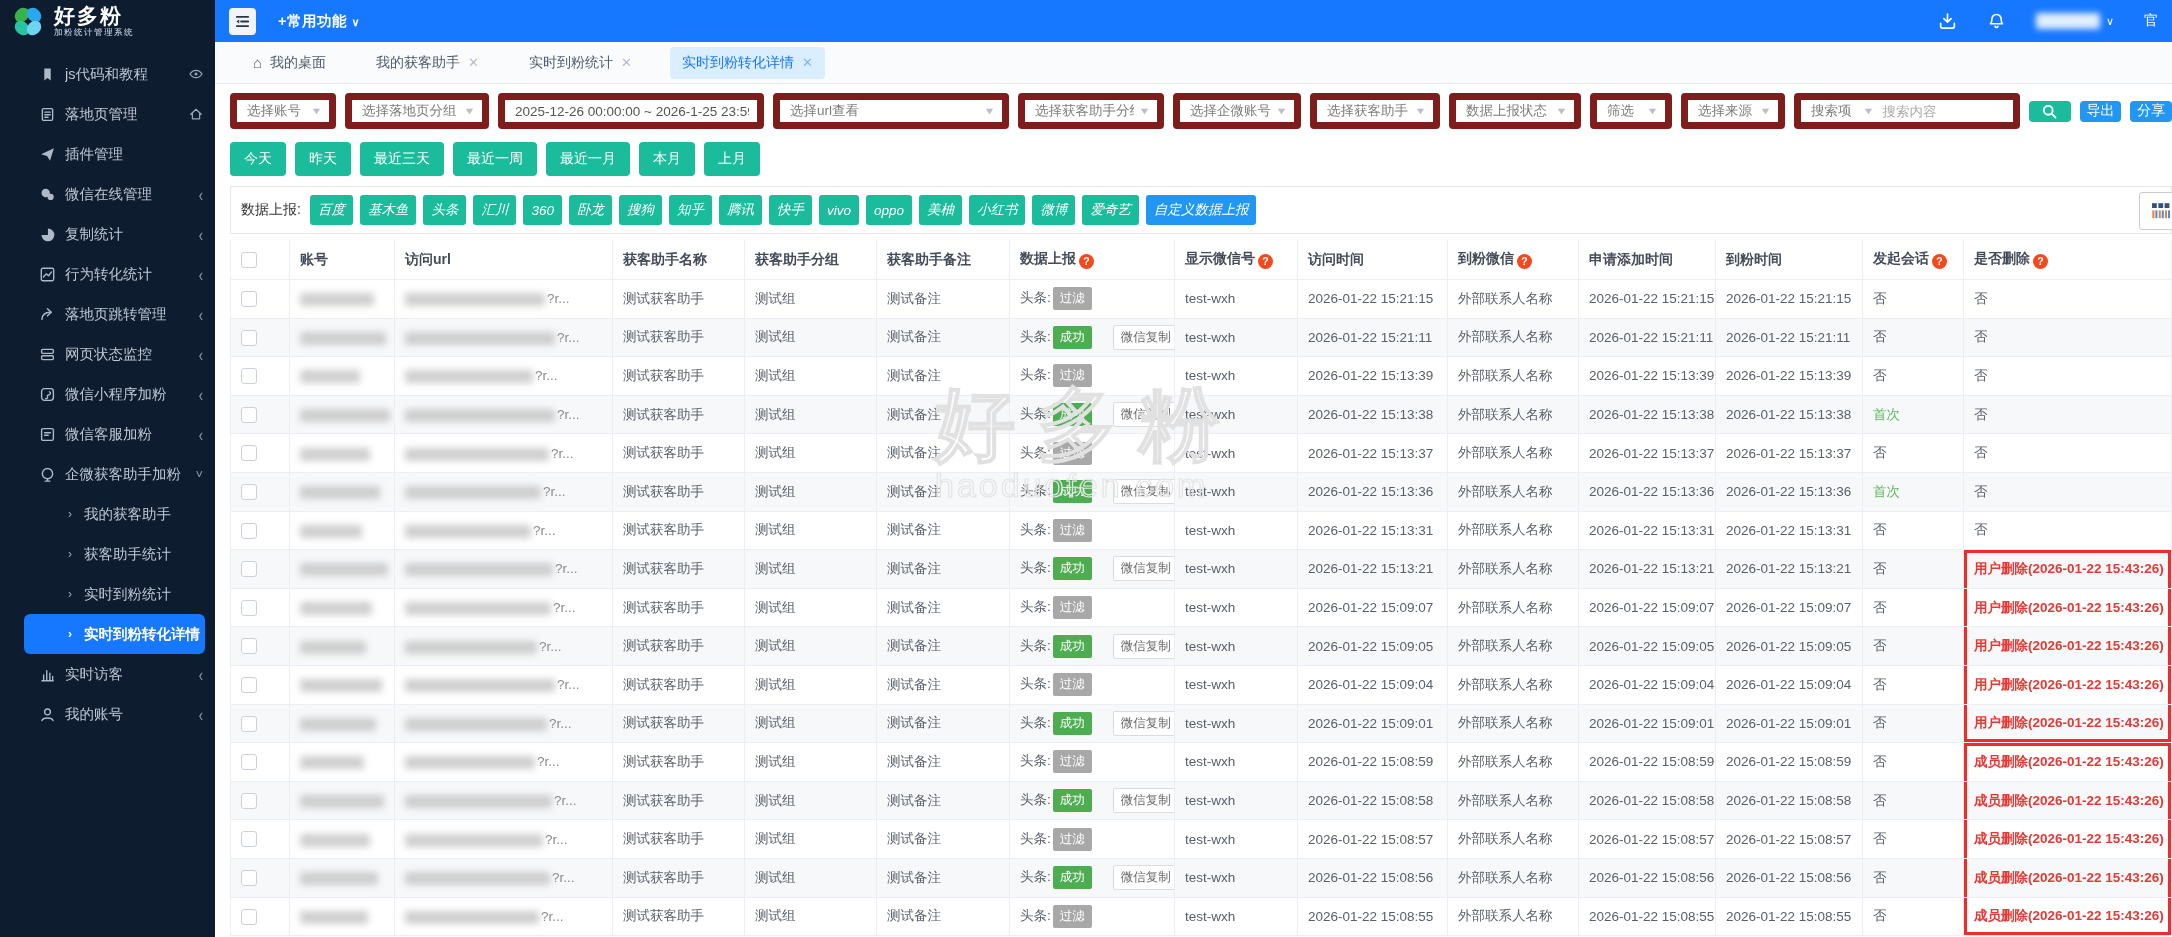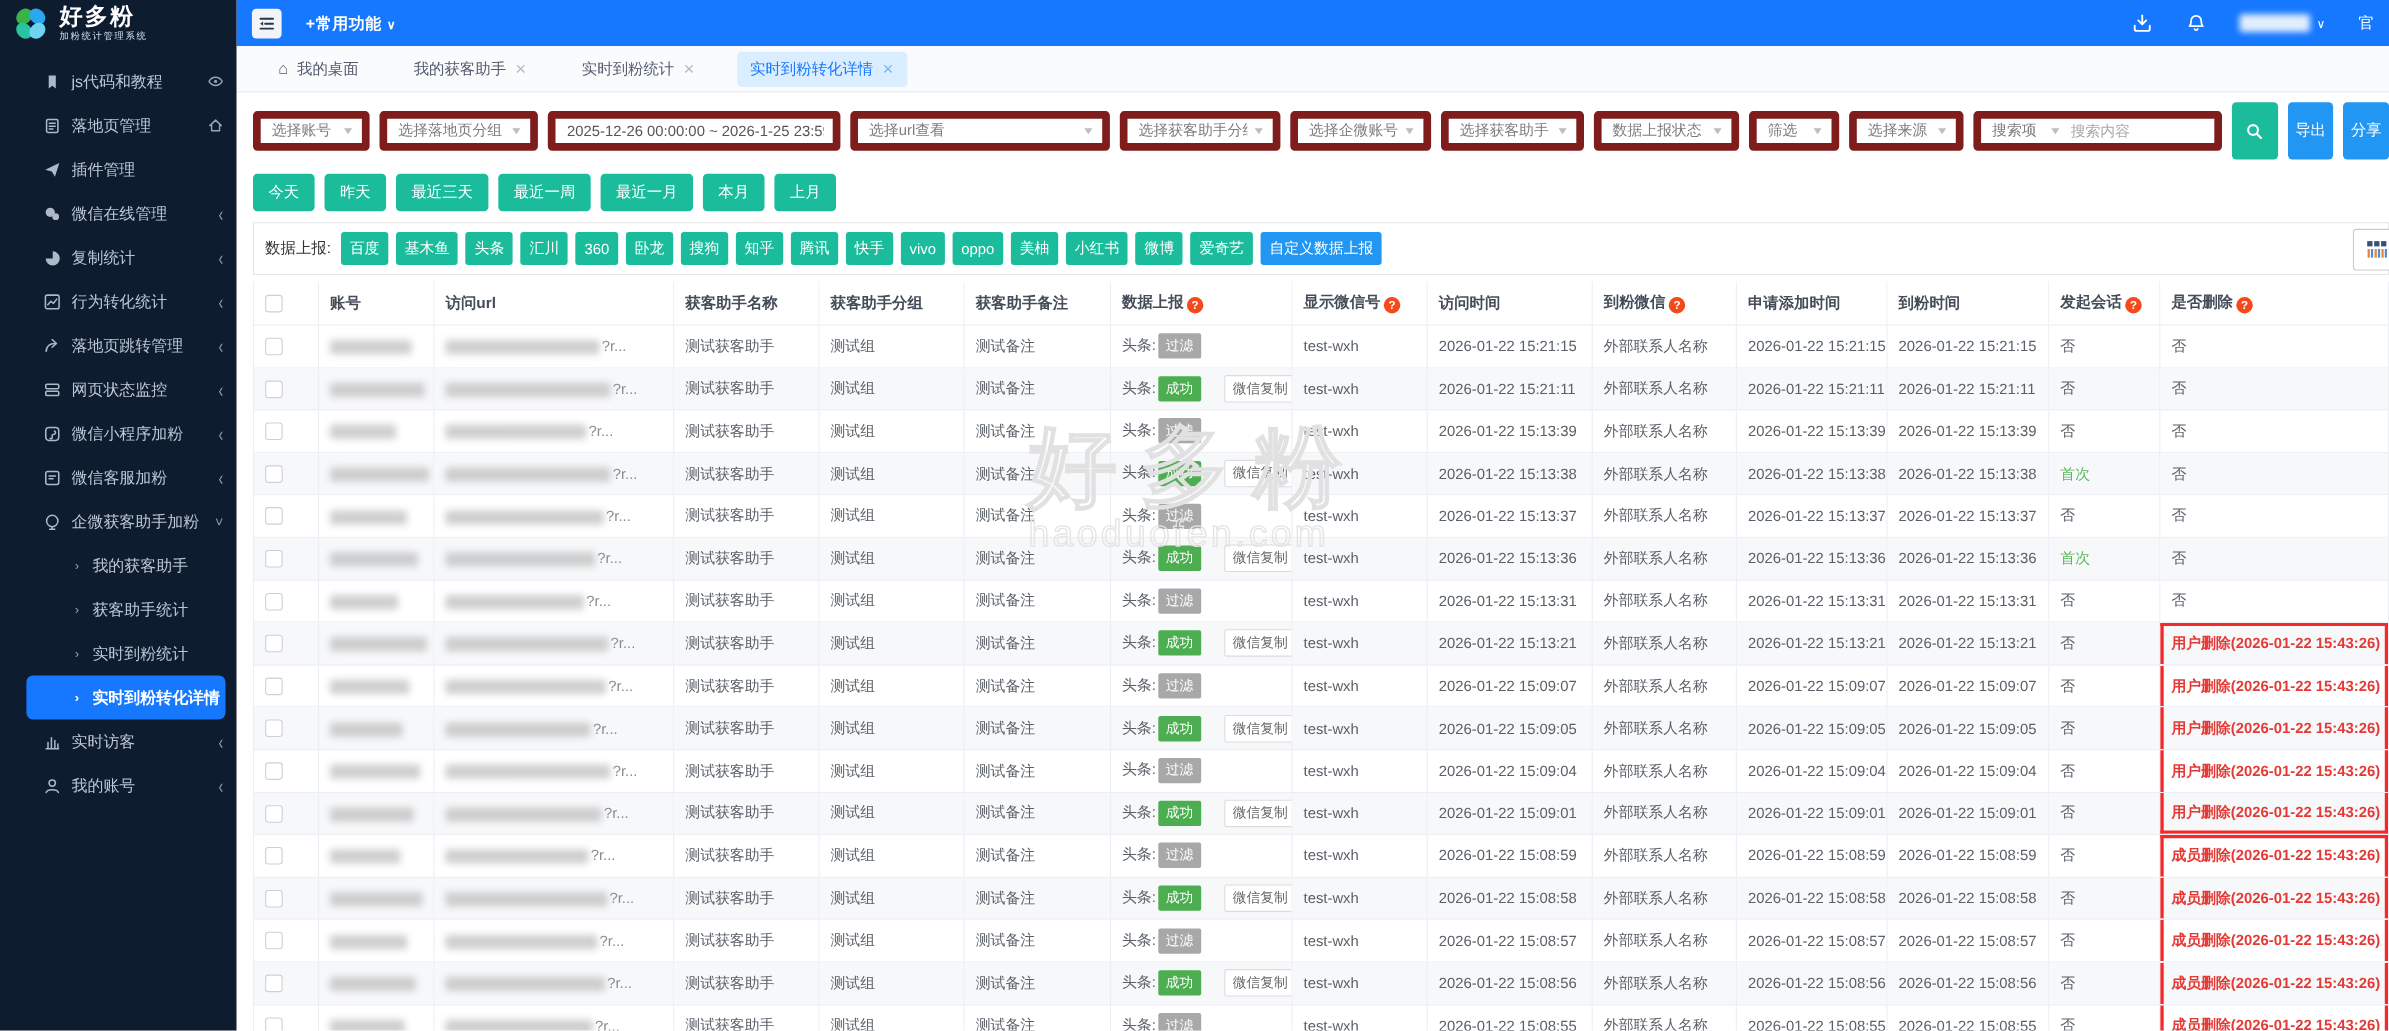--- a/index.html
+++ b/index.html
@@ -46,30 +46,30 @@
   .filters { display:flex; align-items:center; gap:9px; padding:9px 0 0 15px; }
   .filter { height:36px; border:7px solid #7f1d1d; border-radius:4px; display:flex; align-items:center; padding:0 8px 0 10px; font-size:13.5px; color:#7c7c7c; background:#fff; cursor:pointer; flex:none; overflow:hidden; }
   .filter .flabel { flex:1; white-space:nowrap; overflow:hidden; }
   .filter .caret { color:#b9bec7; font-size:9px; margin-left:6px; transform:scaleX(1.4); }
   .filter input { border:none; outline:none; font-size:13.5px; color:#555; width:100%; font-family:inherit; background:transparent; }
   .filter input::placeholder { color:#a8a8a8; }
   .f-account{width:106px}.f-landing{width:144px}.f-date{width:266px;color:#555}.f-url{width:236px}
   .f-agroup{width:146px}.f-qw{width:128px}.f-assist{width:130px}.f-status{width:132px}.f-filter{width:82px}.f-source{width:104px}
   .f-search{width:226px}
   .f-search .sdiv { display:flex; align-items:center; gap:6px; color:#7c7c7c; white-space:nowrap; }
-  .btn { height:52px; border:none; border-radius:4px; color:#fff; font-size:14px; cursor:pointer; font-family:inherit; }
+  .btn { height:21px; border:none; border-radius:4px; color:#fff; font-size:14px; cursor:pointer; font-family:inherit; }
   .btn-search { width:54px; background:#1abc9c; display:flex; align-items:center; justify-content:center; }
   .btn-blue { width:54px; background:#2196f3; }
 
   .quick-dates { display:flex; gap:9px; padding:13px 0 0 15px; }
   .qd { height:34px; padding:0 14px; background:#1abc9c; color:#fff; border:none; border-radius:4px; font-size:14px; cursor:pointer; font-family:inherit; white-space:nowrap; }
 
   .report-bar { margin:10px 0 0 15px; border:1px solid #e6e6e6; background:#fff; display:flex; align-items:center; gap:7px; padding:8px 10px; position:relative; }
   .rb-label { font-size:14px; color:#333; margin-right:2px; white-space:nowrap; }
-  .tag { height:30px; display:flex; align-items:center; padding:0 8px; background:#1abc9c; color:#fff; font-size:13.5px; border-radius:3px; cursor:pointer; white-space:nowrap; }
+  .tag { height:30px; display:flex; align-items:center; padding:0 8px; background:#1abc9c; color:#fff; font-size:13.5px; border-radius:3px; cursor:pointer; white-space:nowrap;font-style:italic; }
   .tag.blue { background:#2196f3; }
   .col-settings { position:absolute; right:-12px; top:5px; width:44px; height:38px; border:1px solid #ccc; border-radius:3px; background:#fff; display:flex; align-items:center; justify-content:center; cursor:pointer; }
 
   
   .table-wrap { margin:6px 0 0 15px; position:relative; }
   table { border-collapse:separate; border-spacing:0; table-layout:fixed; width:1942px; }
   th,td { border-bottom:1px solid #ebeef5; border-right:1px solid #ebeef5; padding:0 10px; text-align:left; overflow:hidden; white-space:nowrap; }
   th { height:40px; font-size:14px; color:#454c59; font-weight:bold; background:#fff; }
   td { height:38.6px; font-size:13.5px; color:#5a6068; }
   td:first-child, th:first-child { border-left:1px solid #ebeef5; }

